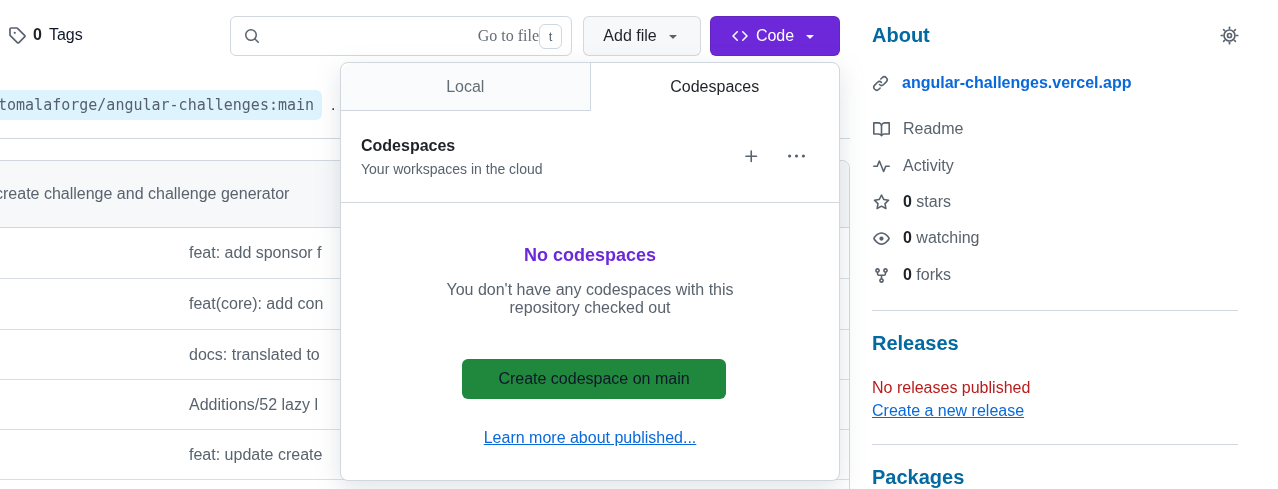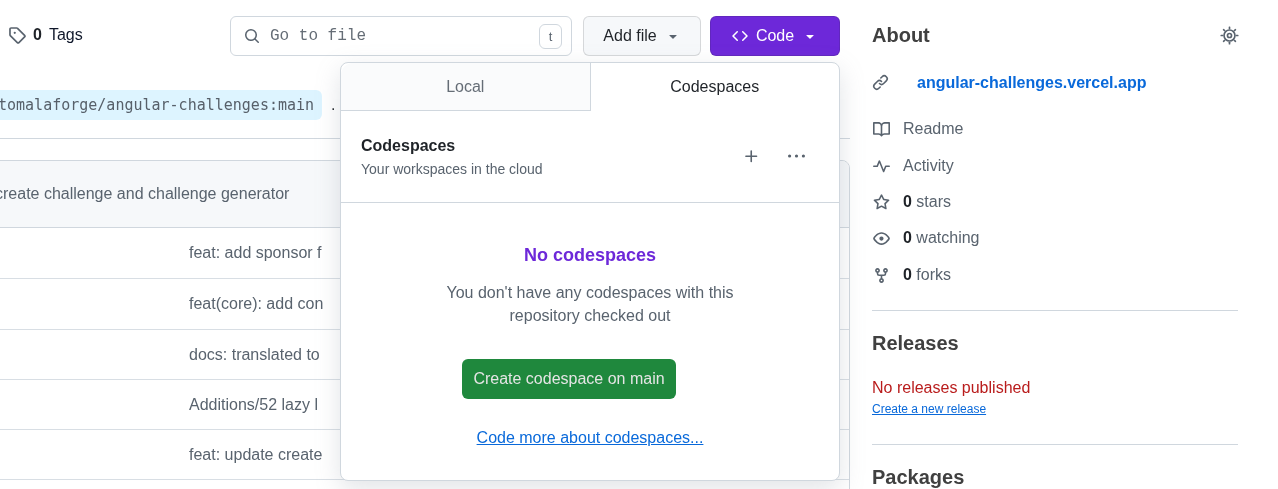--- a/index.html
+++ b/index.html
@@ -11,21 +11,21 @@
   
   .tags { position:absolute; left:8px; top:26px; display:flex; align-items:center; gap:7px; font-size:16px; }
   .tags .icon { color:#59636e; }
   .tags .count { font-weight:700; color:#1f2328; }
   .tags .lbl { color:#0f172a; }
 
   .searchbox { position:absolute; left:230px; top:16px; width:342px; height:40px; border:1px solid #d0d7de;
                border-radius:6px; background:#fff; display:flex; align-items:center; padding:0 9px 0 13px; }
   .searchbox .icon { color:#59636e; flex:0 0 auto; }
   .searchbox input { border:none; outline:none; background:transparent; flex:1; margin-left:10px;
-                     font-family:Liberation Mono, monospace; font-size:16px; color:#1f2328; min-width:0; }
+                     font-family:Liberation Serif, serif; font-size:16px; color:#1f2328; min-width:0;text-align:right; }
   .searchbox input::placeholder { color:#656d76; opacity:1; }
   .kbd { flex:0 0 auto; min-width:23px; height:25px; border:1px solid #d0d7de; border-radius:6px;
          font-size:13px; color:#59636e; display:flex; align-items:center; justify-content:center; padding:0 5px; }
 
   .btn { display:flex; align-items:center; justify-content:center; gap:8px; border-radius:6px;
          font-size:16px; cursor:pointer; }
   .btn-addfile { position:absolute; left:583px; top:16px; width:118px; height:40px; background:#f6f8fa;
                  border:1px solid rgba(31,35,40,0.15); color:#1f2328; }
   .btn-addfile .caret { color:#59636e; }
   .btn-code { position:absolute; left:710px; top:16px; width:130px; height:40px; background:#6d28d9;
@@ -58,43 +58,43 @@
   .tab-codespaces { background:#fff; color:#1f2328; border-top-right-radius:12px; cursor:pointer; }
   .cs-header { display:flex; justify-content:space-between; align-items:center;
                padding:0 34px 0 20px; height:92px; border-bottom:1px solid #d0d7de; }
   .cs-header .t { font-size:16px; font-weight:700; color:#1f2328; }
   .cs-header .s { font-size:14px; color:#59636e; margin-top:6px; }
   .cs-actions { display:flex; align-items:center; gap:28px; color:#59636e; }
   .cs-actions .abtn { cursor:pointer; color:#59636e; }
   .cs-empty-title { position:absolute; top:182px; left:0; right:0; text-align:center;
                     font-size:18px; font-weight:700; color:#6d28d9; }
   .cs-empty-desc { position:absolute; top:218px; left:88px; right:88px; text-align:center;
-                   font-size:16px; color:#59636e; line-height:23px; }
-  .cs-cta { position:absolute; top:296px; left:121px; width:214px; height:40px; background:#1f883d;
-            border-radius:6px; color:#e5e5e5; font-size:16px; display:flex; align-items:center;
+                   font-size:16px; color:#59636e; line-height:18px; }
+  .cs-cta { position:absolute; top:296px; left:121px; width:264px; height:40px; background:#1f883d;
+            border-radius:6px; color:#0f172a; font-size:16px; display:flex; align-items:center;
             justify-content:center; cursor:pointer; }
   .cs-learn { position:absolute; top:366px; left:0; right:0; text-align:center; font-size:16px; }
   .cs-learn a { color:#0969da; text-decoration:underline; cursor:pointer; }
 
   
   .sidebar { position:absolute; left:872px; top:0; width:366px; height:489px; }
-  .sb-h { font-size:20px; font-weight:700; color:#404040; position:absolute; }
+  .sb-h { font-size:20px; font-weight:700; color:#0369a1; position:absolute; }
   .about-title { top:24px; left:0; }
   .gear { position:absolute; left:348px; top:26px; color:#59636e; cursor:pointer; }
-  .website { position:absolute; top:74px; left:0; display:flex; align-items:flex-start; gap:28px; }
+  .website { position:absolute; top:74px; left:0; display:flex; align-items:flex-end; gap:13px; }
   .website .icon { color:#59636e; }
   .website a { color:#0969da; font-weight:700; font-size:16px; text-decoration:none; cursor:pointer; }
   .sb-row { position:absolute; left:0; display:flex; align-items:center; gap:13px;
             font-size:16px; color:#59636e; cursor:pointer; }
   .sb-row .icon { color:#59636e; width:18px; display:flex; justify-content:center; }
   .sb-row b { color:#1f2328; font-weight:700; }
   .sb-div { position:absolute; left:0; width:366px; height:1px; background:#d0d7de; }
   .releases-title { top:332px; left:0; }
   .rel-empty { position:absolute; top:379px; left:0; font-size:16px; color:#b91c1c; }
-  .rel-cta { position:absolute; top:402px; left:0; font-size:12px; }
+  .rel-cta { position:absolute; top:402px; left:0; font-size:16px; }
   .rel-cta a { color:#0969da; text-decoration:underline; cursor:pointer; }
   .packages-title { top:466px; left:0; }
 </style>
 </head>
 <body>
 
 <div class="stage">
 
   <div class="tags">
     <span class="icon">
@@ -197,21 +197,21 @@
           </span>
         </span>
       </div>
     </div>
     <div class="cs-empty-title">No codespaces</div>
     <div class="cs-empty-desc">You don't have any codespaces with this repository checked out</div>
     <div class="cs-cta">
       <span>Create codespace on main</span>
     </div>
     <div class="cs-learn">
-      <a>Code more about codespaces...</a>
+      <a>Learn more about published...</a>
     </div>
   </div>
 
   <div class="sidebar">
     <div class="sb-h about-title">About</div>
     <span class="gear">
       <svg width="19" height="19" viewBox="0 0 16 16" fill="none" stroke="currentColor">
         <g stroke-width="1.4">
           <circle cx="8" cy="8" r="4.6"></circle>
           <circle cx="8" cy="8" r="1.7"></circle>

